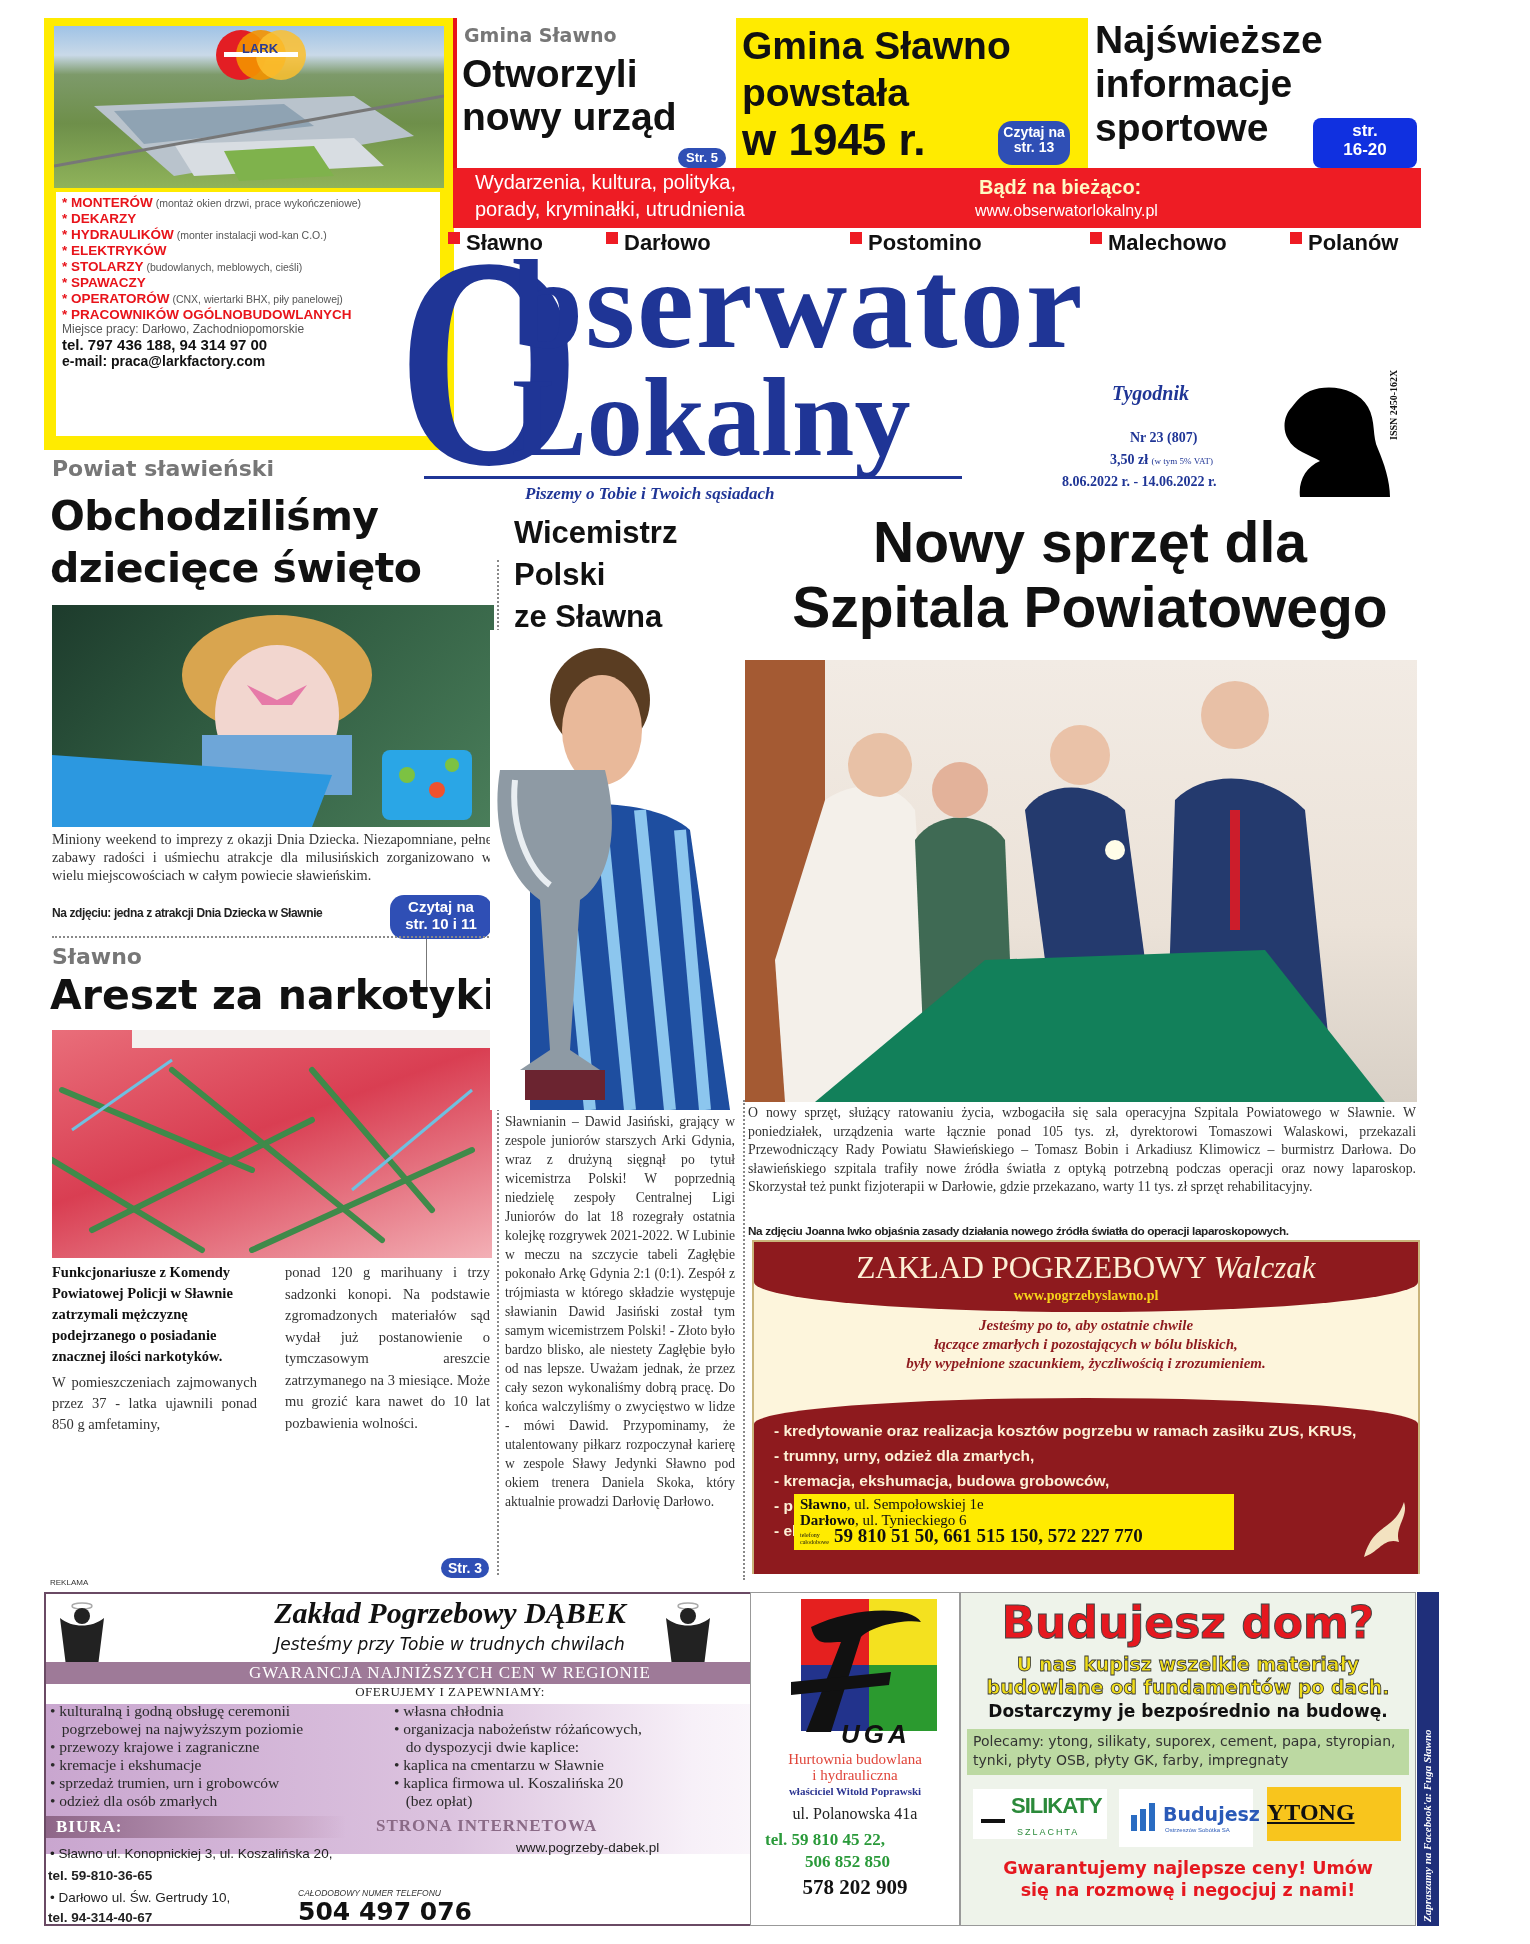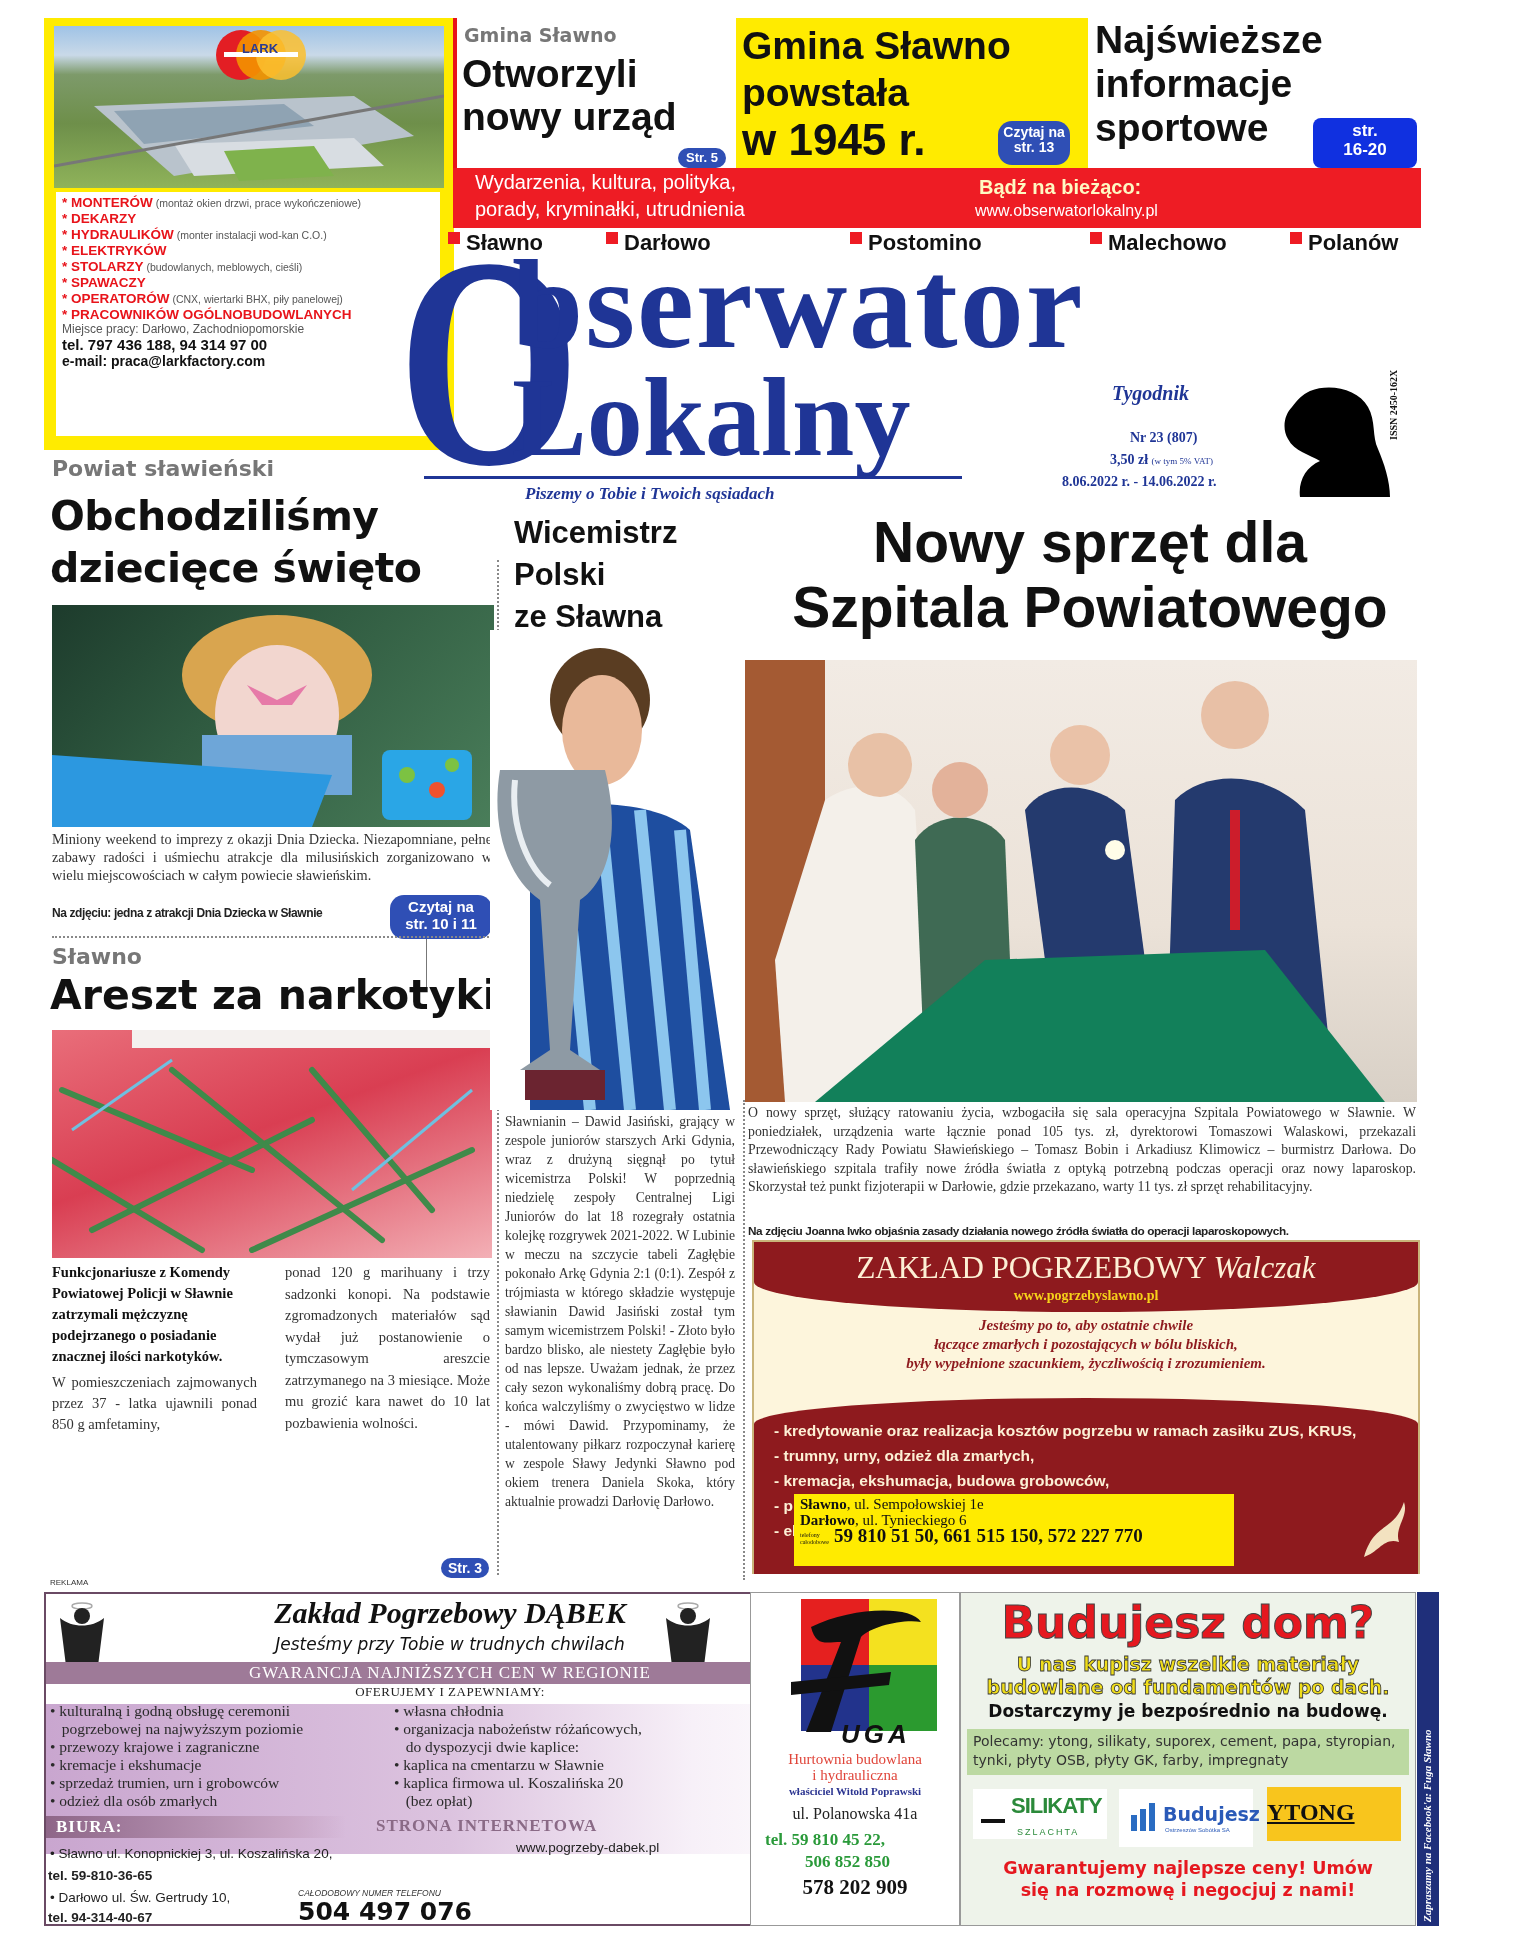--- a/index.html
+++ b/index.html
@@ -282,21 +282,21 @@
     <div>łączące zmarłych i pozostających w bólu bliskich,</div>
     <div>były wypełnione szacunkiem, życzliwością i zrozumieniem.</div>
   </div>
   <div class="abs" style="left:20px;top:176px" id="wal-services">
       <div class="wal-li">- kredytowanie oraz realizacja kosztów pogrzebu w ramach zasiłku ZUS, KRUS,</div>
       <div class="wal-li">- trumny, urny, odzież dla zmarłych,</div>
       <div class="wal-li">- kremacja, ekshumacja, budowa grobowców,</div>
       <div class="wal-li">- przewóz krajowy i zagraniczny,</div>
       <div class="wal-li">- eksportacja osób zmarłych z domu, hospicjum, szpitala</div>
     </div>
-  <div class="abs" style="left:40px;top:300px;width:440px;height:72px;background:#ffeb00;padding:2px 6px;font-family:'Liberation Serif',serif;color:#111;font-size:15px;line-height:16px;top:252px">
+  <div class="abs" style="left:40px;top:300px;width:440px;height:56px;background:#ffeb00;padding:2px 6px;font-family:'Liberation Serif',serif;color:#111;font-size:15px;line-height:16px;top:252px">
     <div><b>Sławno</b><span>, ul. Sempołowskiej 1e</span></div>
     <div><b>Darłowo</b><span>, ul. Tynieckiego 6</span></div>
     <div><span style="font-size:6px;display:inline-block;width:34px;line-height:7px;vertical-align:middle">telefony całodobowe</span><b style="font-size:19px">59 810 51 50, 661 515 150, 572 227 770</b></div>
   </div>
   <svg class="abs" style="left:600px;top:240px" width="60" height="80" viewBox="0 0 60 80">
     <path d="M10 75 C20 40 40 50 50 20 C55 35 40 45 45 60 C30 55 25 70 10 75Z" fill="#f3e2c0"></path>
   </svg>
 </div>
 
 <div class="abs" style="left:50px;top:1578px;font-size:8px;color:#333;font-family:'Liberation Sans',sans-serif">REKLAMA</div>

